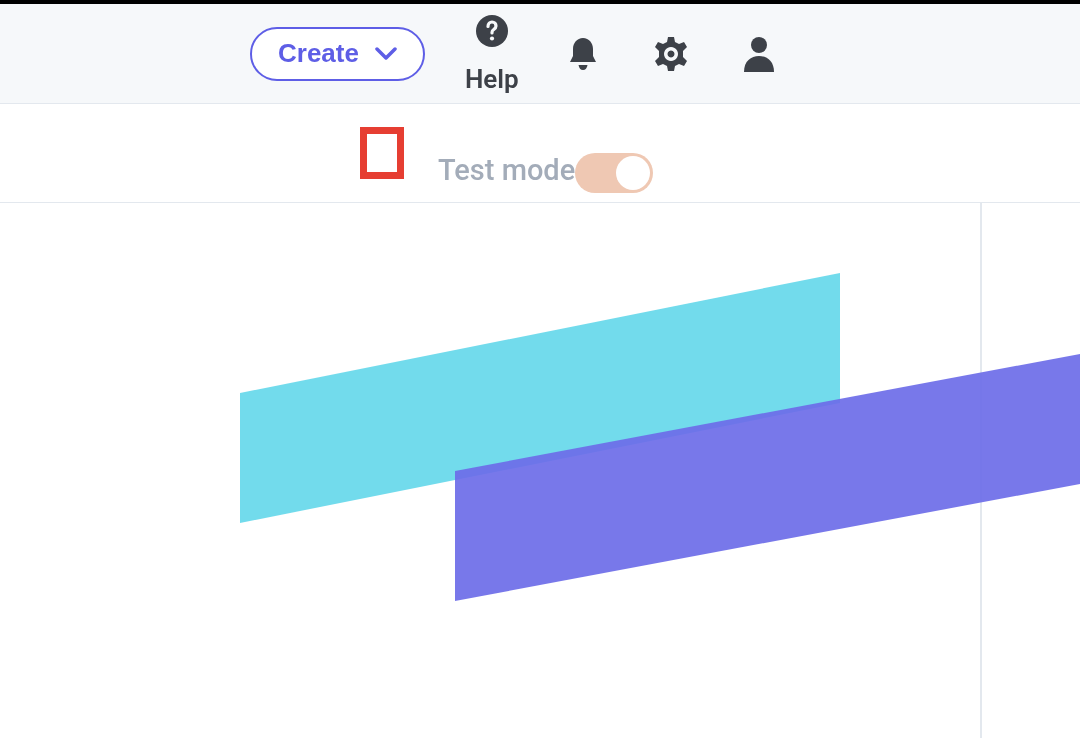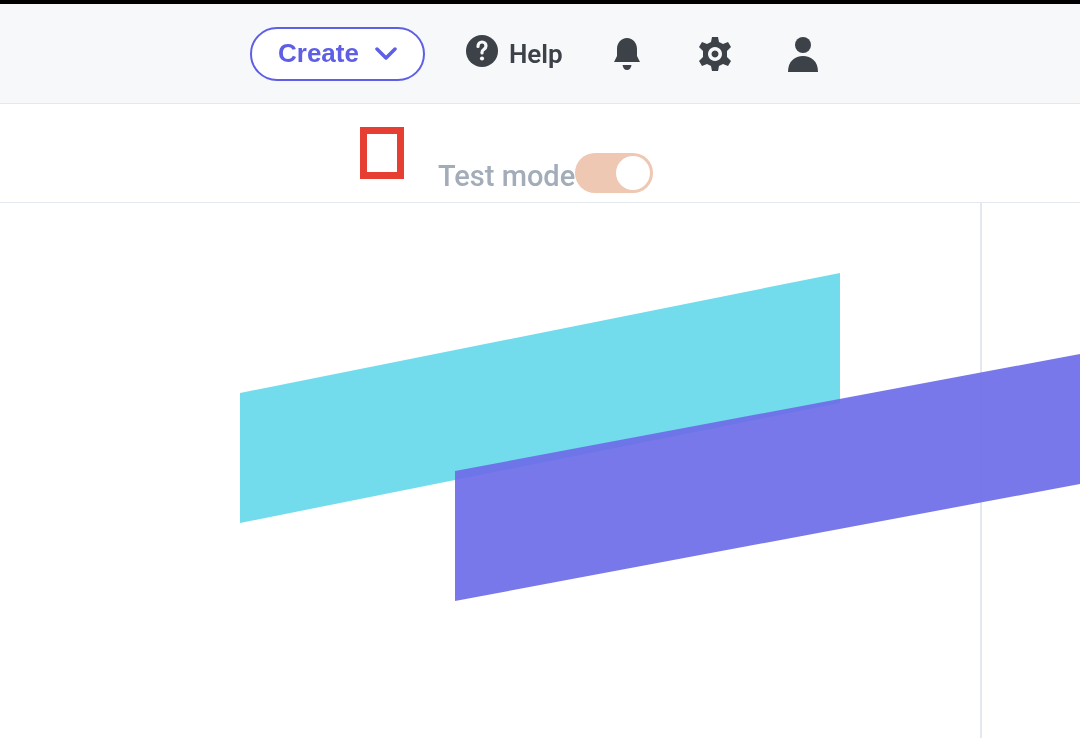--- a/index.html
+++ b/index.html
@@ -40,20 +40,21 @@
     }
     .create-btn svg { display: block; }
     .help-btn {
       display: flex;
       align-items: center;
       gap: 10px;
       color: #3d4148;
       font-weight: 600;
       font-size: 26px;
       cursor: pointer;
+      flex-direction: column;
     }
     .iconbtn {
       color: #3d4148;
       cursor: pointer;
       display: flex;
       align-items: center;
       justify-content: center;
       width: 48px;
     }
     .iconbtn svg { display: block; }
@@ -76,21 +77,21 @@
       cursor: pointer;
     }
     .highlight-box {
       border: 7px solid #e63e32;
       position: absolute;
       inset: -18px -10px -18px -10px;
       pointer-events: none;
     }
     .testmode {
       display: flex;
-      align-items: flex-end;
+      align-items: flex-start;
       cursor: pointer;
       margin-top: 40px;
     }
     .testmode-label {
       font-size: 29px;
       font-weight: 500;
       color: #a3acb9;
     }
     .toggle {
       width: 78px;

